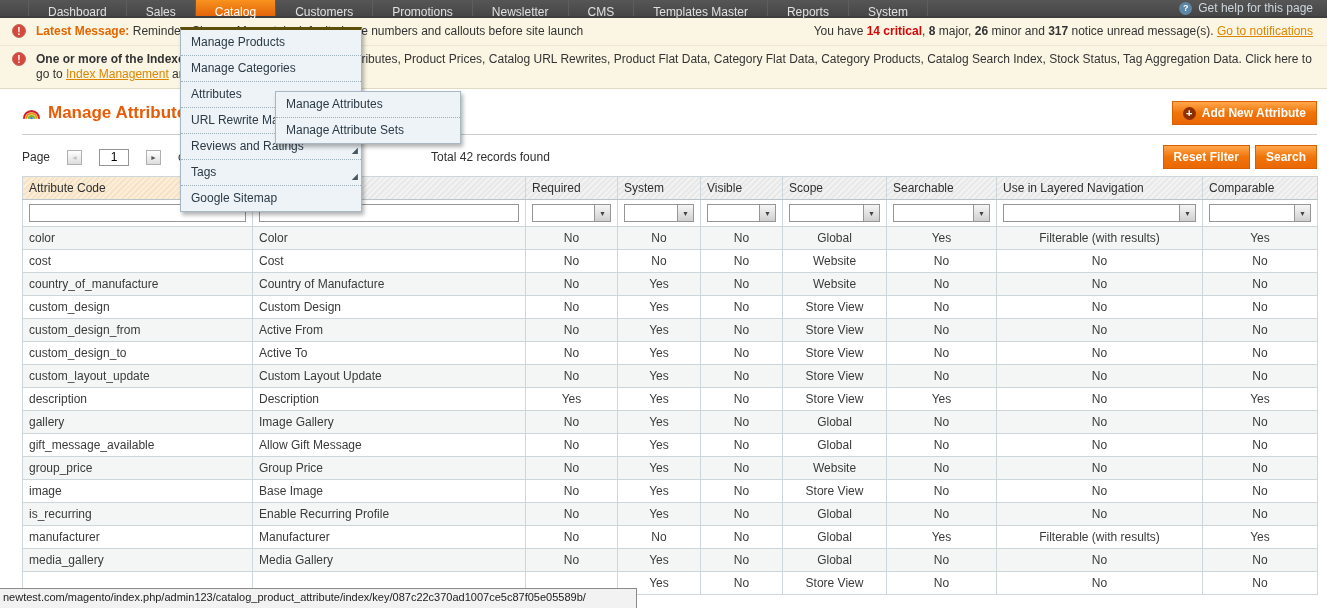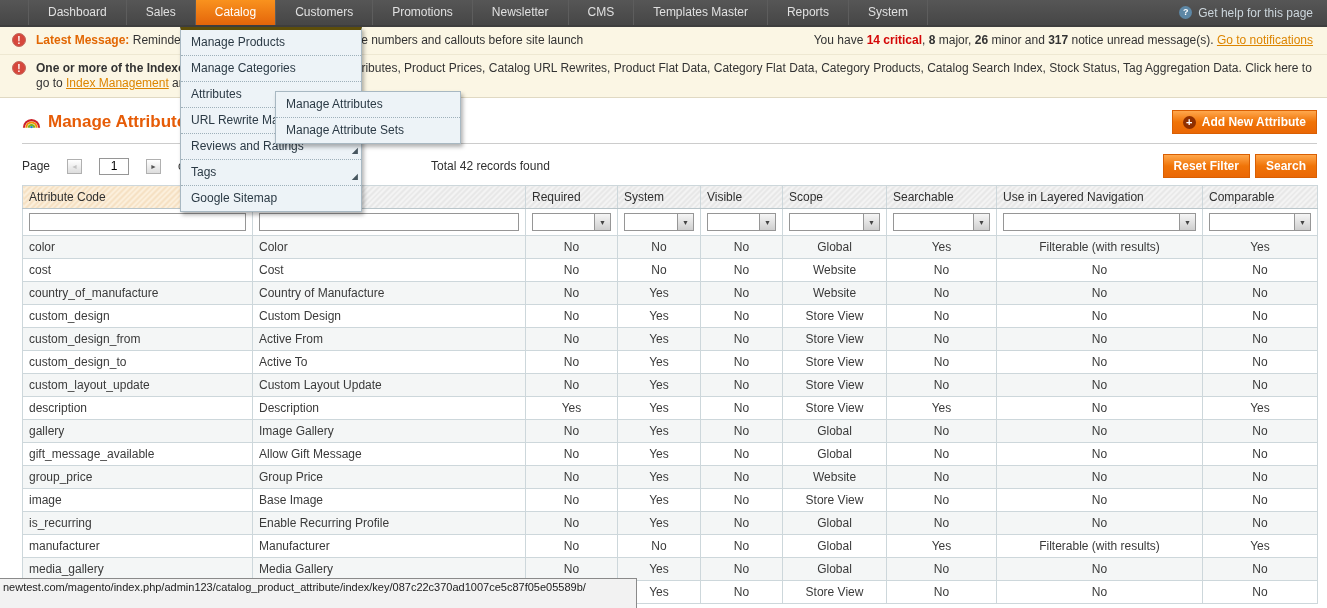--- a/index.html
+++ b/index.html
@@ -4,21 +4,21 @@
 <style>
   * { box-sizing: border-box; margin: 0; padding: 0; }
   html, body { width: 1327px; height: 608px; overflow: hidden; }
   body {
     font-family: "Liberation Sans", "DejaVu Sans", sans-serif;
     font-size: 12px; color: #333; background: #fff; position: relative;
   }
 
   
   .nav {
-    height: 27px; background: linear-gradient(#565656, #464646);
+    height: 18px; background: linear-gradient(#565656, #464646);
     border-bottom: 2px solid #3e3e3e;
     display: flex; align-items: stretch; color: #e0e0e0;
   }
   .nav ul { list-style: none; display: flex; }
   .nav li {
     padding: 0 19px; line-height: 25px; cursor: pointer;
     border-right: 1px solid #5d5d5d; white-space: nowrap;
   }
   .nav li:first-child { border-left: 1px solid #5d5d5d; margin-left: 28px; }
   .nav li.active { background: linear-gradient(#f9921e, #e4650a); color: #fff; }
@@ -109,21 +109,21 @@
   .menu-item:not(:first-child) { border-top: 1px dotted #9eb0ba; }
   .sub-arrow { display: none; position: absolute; right: 3px; bottom: 1px; font-size: 8px; color: #47565f; }
   .menu-item.has-sub .sub-arrow { display: block; }
   .submenu {
     position: absolute; left: 275px; top: 91px; width: 186px; z-index: 41;
     background: #edf3f7; border: 1px solid #a8b8c2; box-shadow: 2px 3px 4px rgba(0,0,0,.3);
   }
 
   
   .status-bar {
-    position: absolute; left: 0; bottom: 0; width: 637px; height: 30px; z-index: 60;
+    position: absolute; left: 0; bottom: 0; width: 637px; height: 20px; z-index: 60;
     background: #f2f2f2; border-top: 1px solid #8a8a8a; border-right: 1px solid #8a8a8a;
     font-size: 11px; color: #222; line-height: 16px; padding: 0 6px 0 3px;
     white-space: nowrap; overflow: hidden;
   }
 </style>
 </head>
 <body>
 
 <div class="nav">
   <ul>

